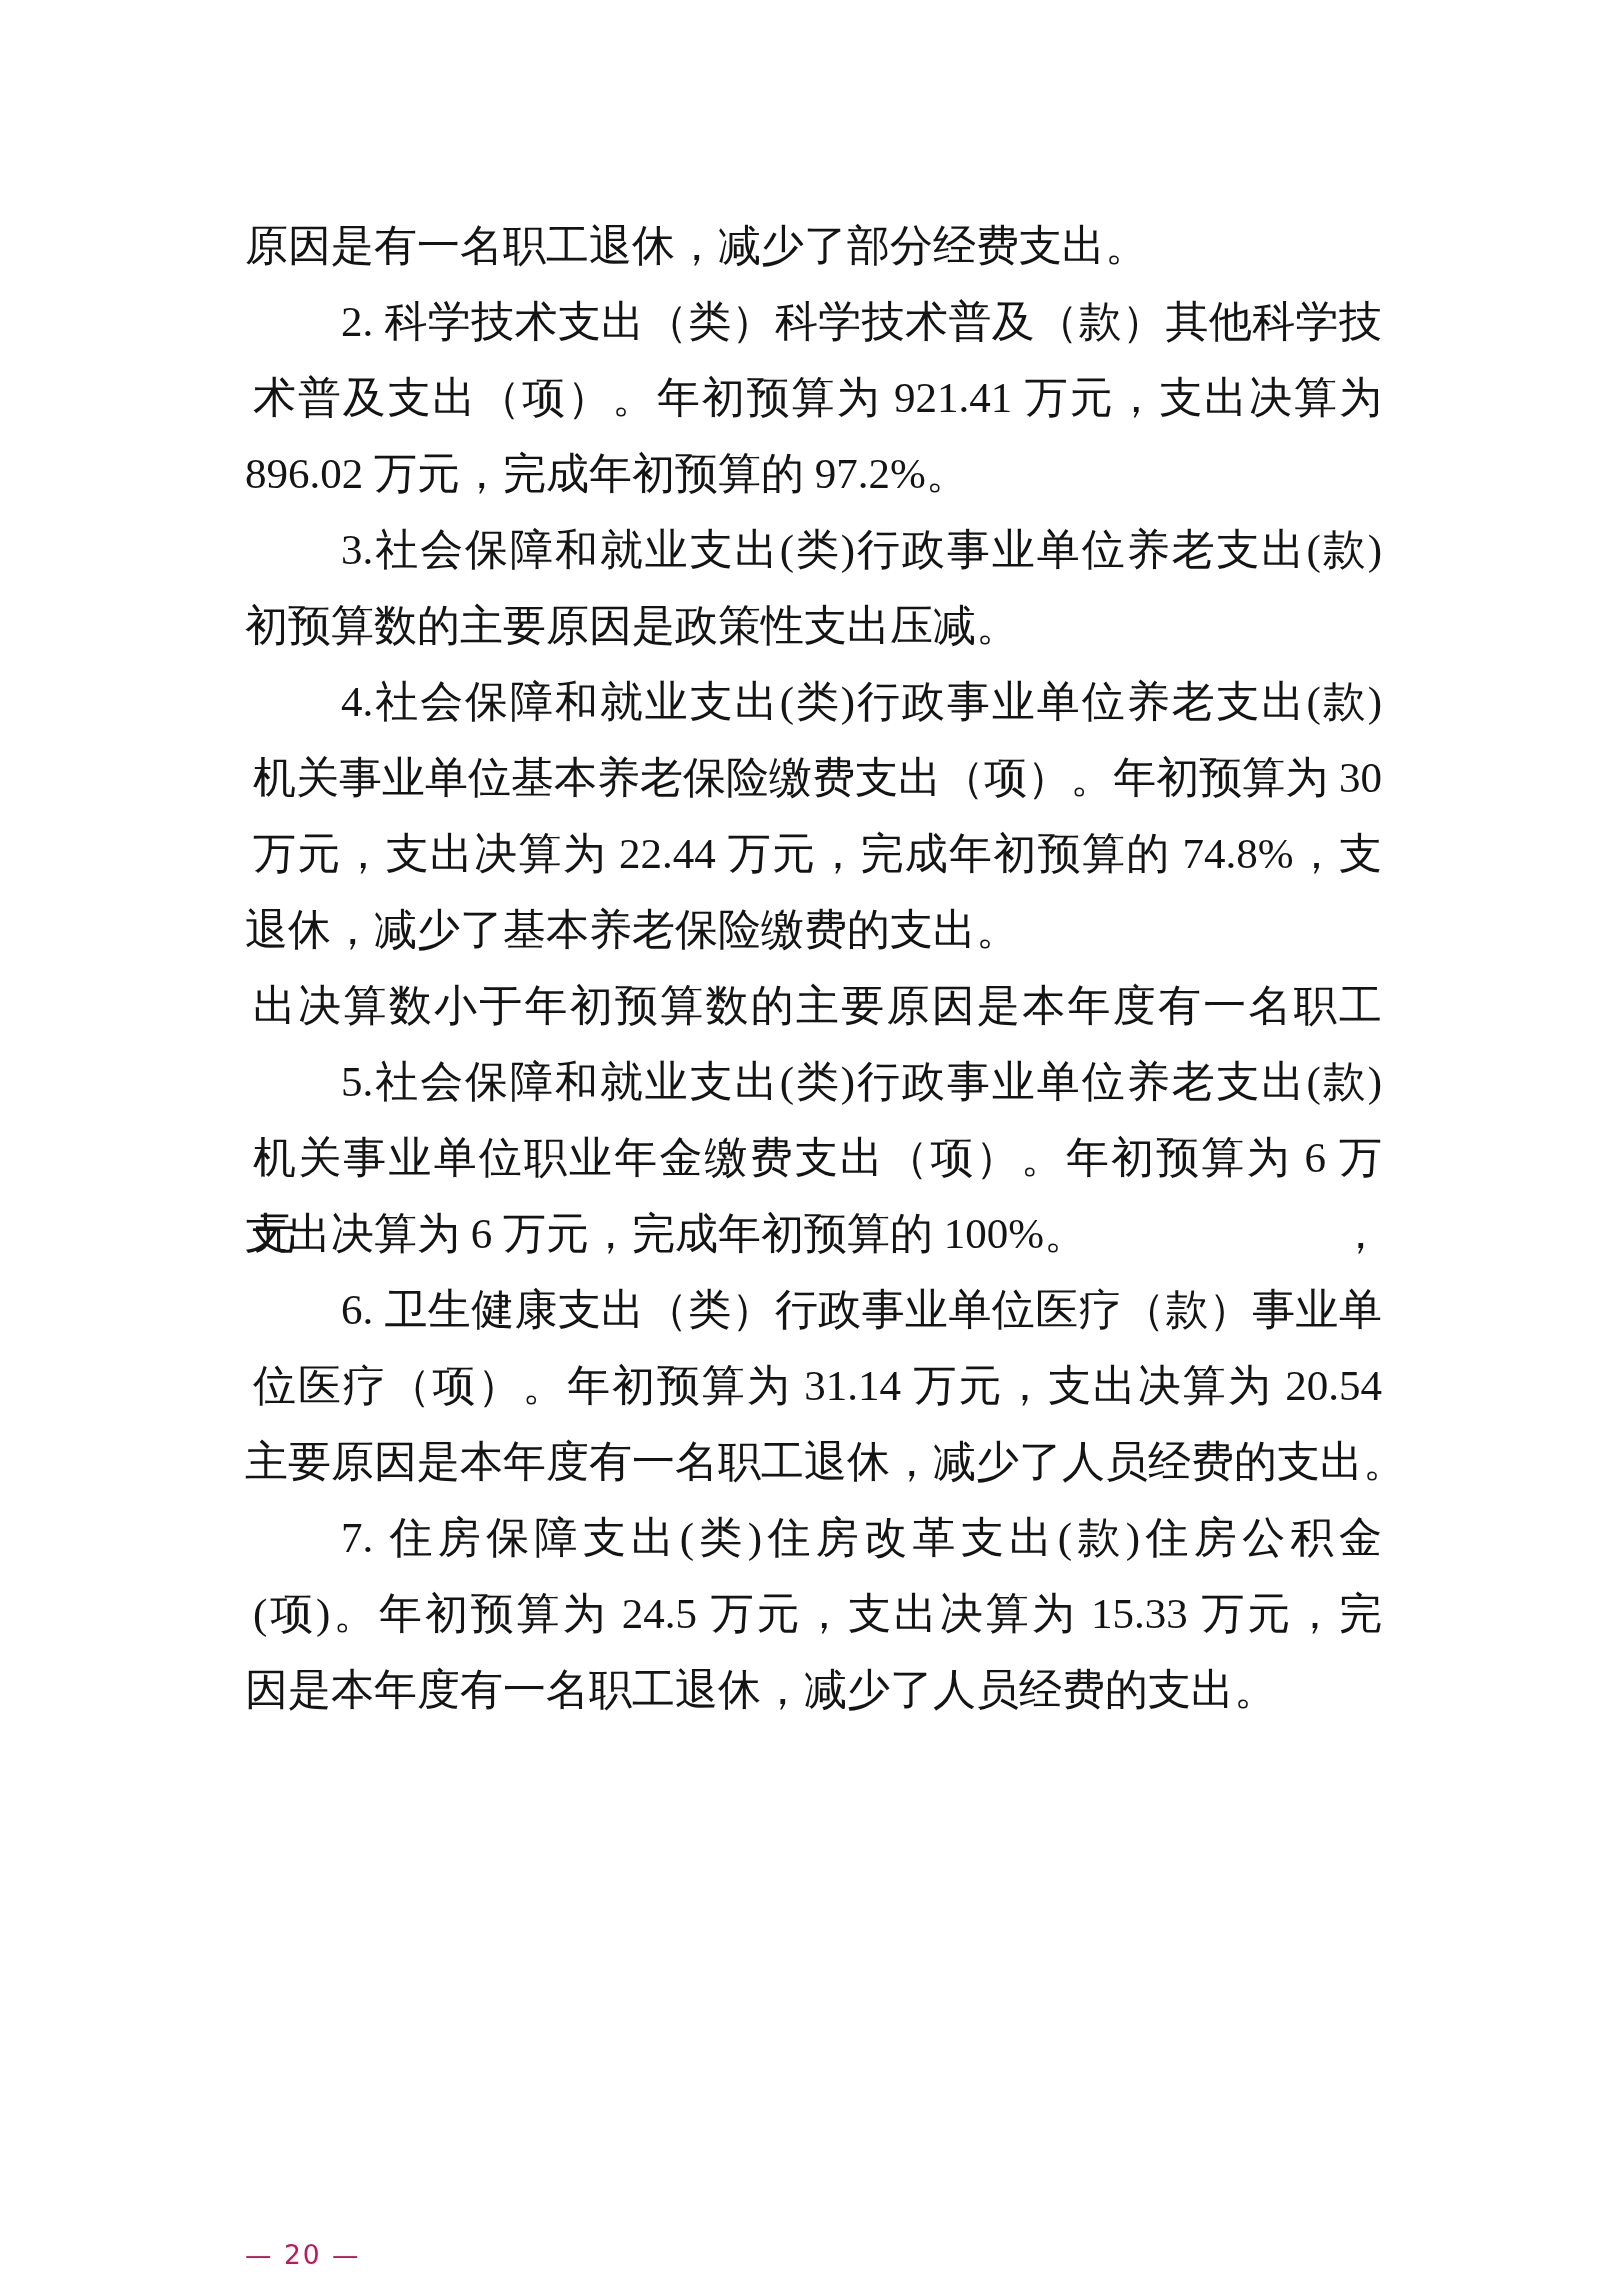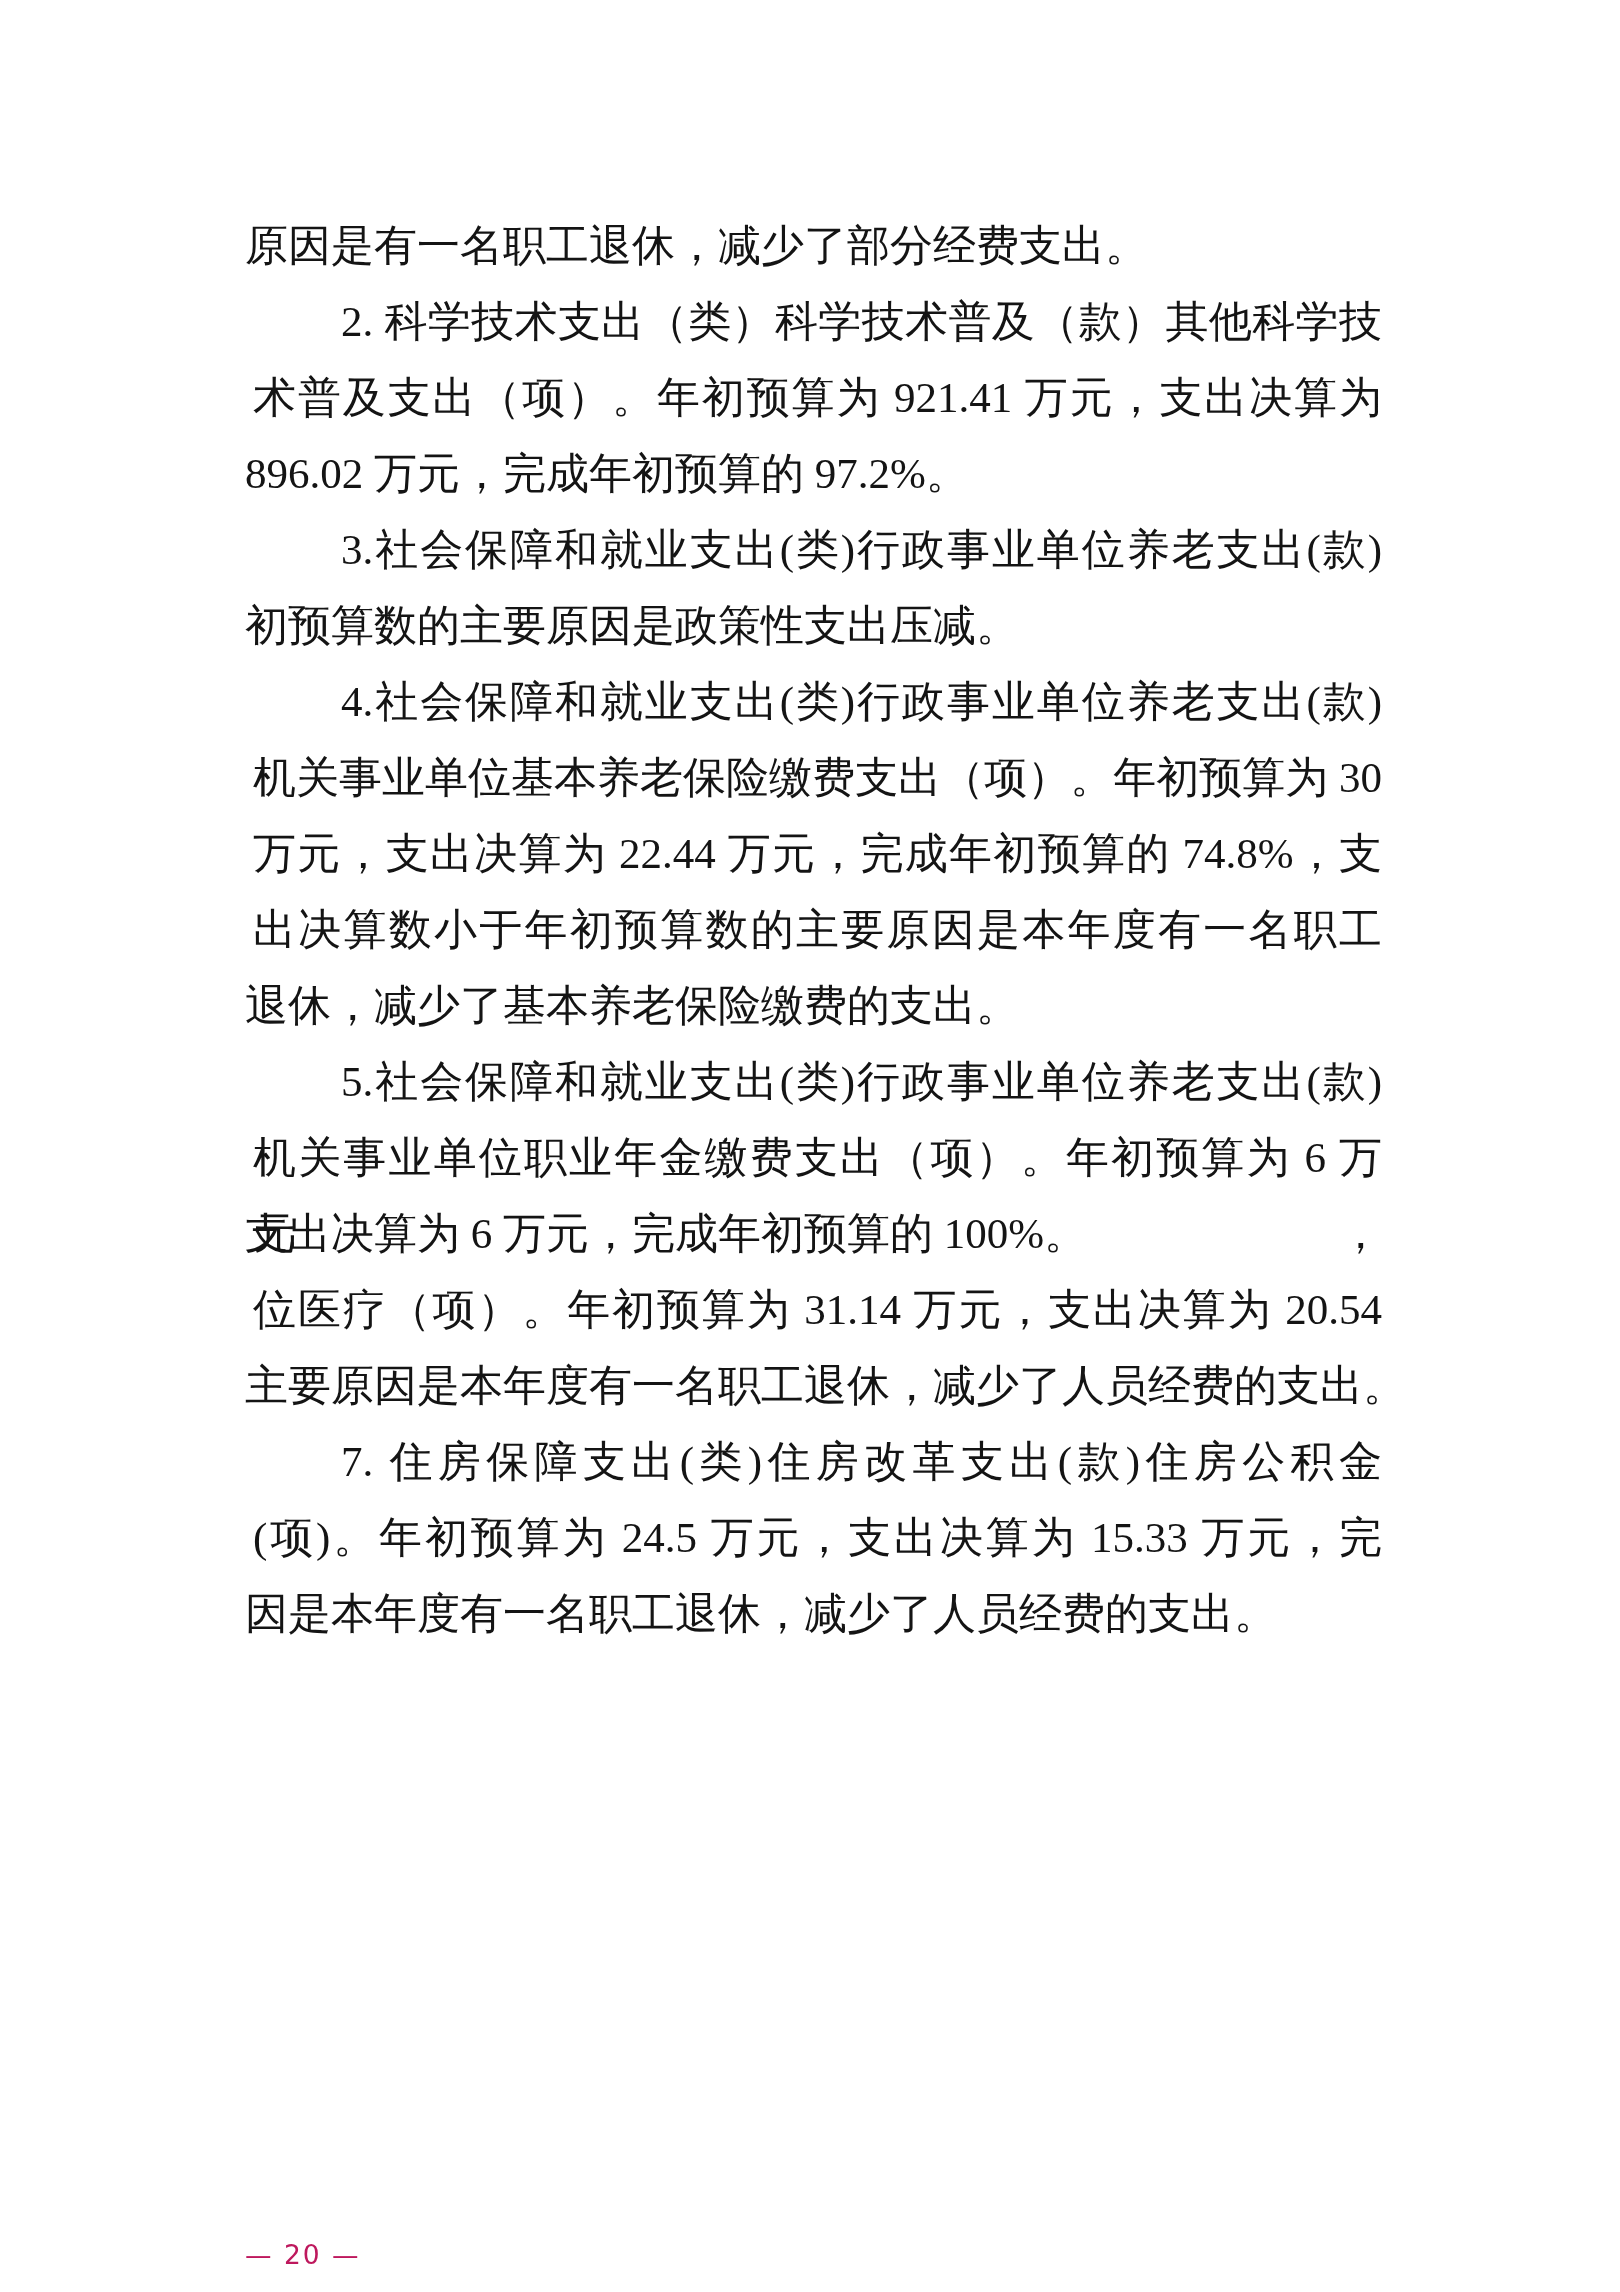--- a/index.html
+++ b/index.html
@@ -57,25 +57,26 @@
   <div class="body-text">
     <div class="line">原因是有一名职工退休，减少了部分经费支出。</div>
     <div class="line j ind">2. 科学技术支出（类）科学技术普及（款）其他科学技</div>
     <div class="line j">术普及支出（项）。年初预算为 921.41 万元，支出决算为</div>
     <div class="line">896.02 万元，完成年初预算的 97.2%。</div>
     <div class="line j ind">3.社会保障和就业支出(类)行政事业单位养老支出(款)</div>
     <div class="line">初预算数的主要原因是政策性支出压减。</div>
     <div class="line j ind">4.社会保障和就业支出(类)行政事业单位养老支出(款)</div>
     <div class="line j">机关事业单位基本养老保险缴费支出（项）。年初预算为 30</div>
     <div class="line j">万元，支出决算为 22.44 万元，完成年初预算的 74.8%，支</div>
+    <div class="line">退休，减少了基本养老保险缴费的支出。</div>
     <div class="line j">出决算数小于年初预算数的主要原因是本年度有一名职工</div>
-    <div class="line">退休，减少了基本养老保险缴费的支出。</div>
     <div class="line j ind">5.社会保障和就业支出(类)行政事业单位养老支出(款)</div>
     <div class="line j">机关事业单位职业年金缴费支出（项）。年初预算为 6 万元，</div>
     <div class="line">支出决算为 6 万元，完成年初预算的 100%。</div>
+    <div class="line j ind">6. 卫生健康支出（类）行政事业单位医疗（款）事业单</div>
     <div class="line j">位医疗（项）。年初预算为 31.14 万元，支出决算为 20.54</div>
     <div class="line">主要原因是本年度有一名职工退休，减少了人员经费的支出。</div>
     <div class="line j ind">7. 住房保障支出(类)住房改革支出(款)住房公积金</div>
     <div class="line j">(项)。年初预算为 24.5 万元，支出决算为 15.33 万元，完</div>
     <div class="line">因是本年度有一名职工退休，减少了人员经费的支出。</div>
   </div>
 
   <div class="page-number">— 20 —</div>
 
 </div>

